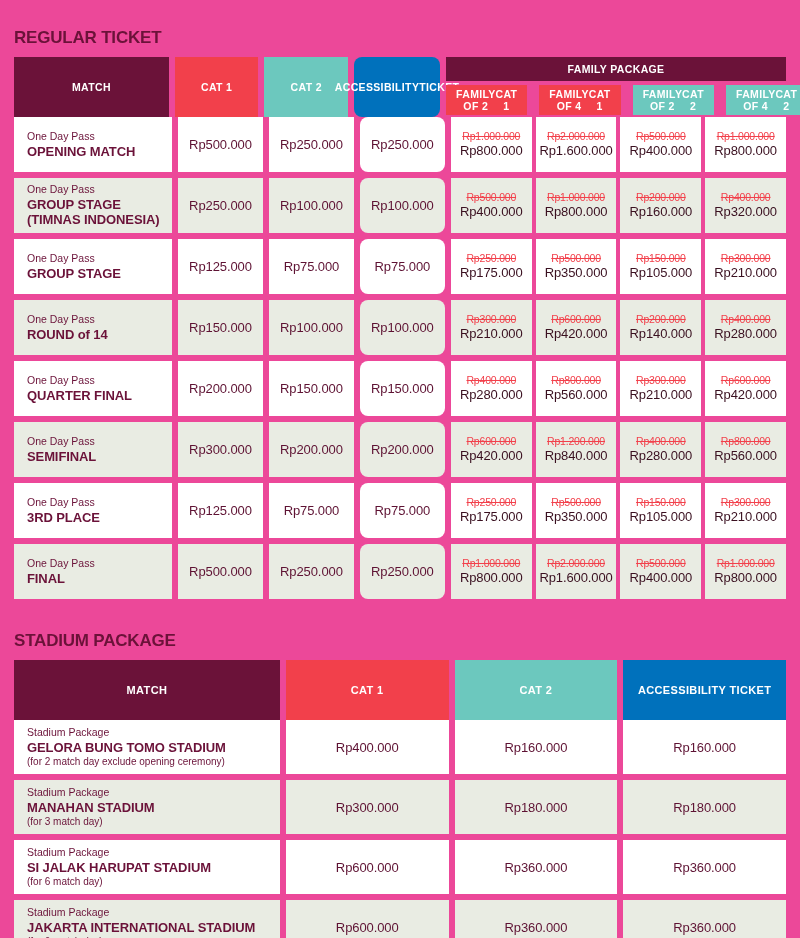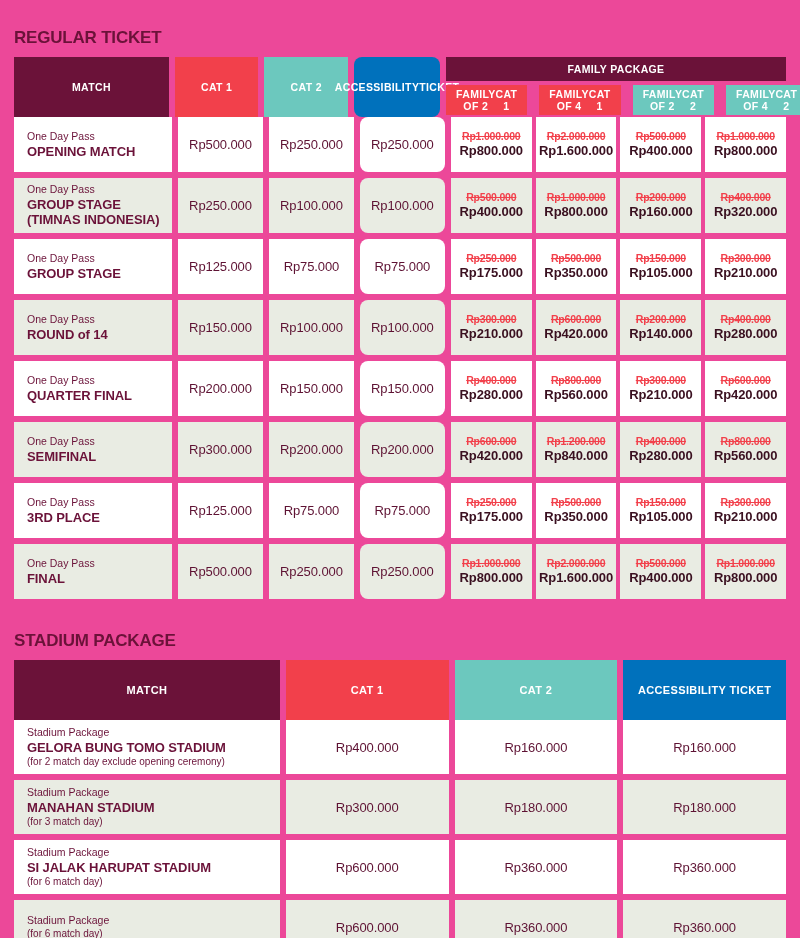--- a/index.html
+++ b/index.html
@@ -103,21 +103,21 @@
   }
   .price-new {
     font-size: 13px;
     color: #3A1020;
     line-height: 1.25;
     letter-spacing: -0.1px;
   }
 
   
   .fam-body { width: 340px; display: flex; gap: 4px; }
-  .fam-body .bcell { flex: 1 1 0; padding-left: 2px; padding-right: 2px; font-weight: bold; }
+  .fam-body .bcell { flex: 1 1 0; padding-left: 2px; padding-right: 2px; }
 
   
   .s-match { width: 268px; }
   .s-col   { width: 164px; }
   .s-hdr   { height: 60px; font-size: 11px; }
   .s-bcell { min-height: 54px; }
   .s-bcell.match { align-items: flex-start; text-align: left; padding-left: 13px; }
 </style>
 </head>
 <body>
@@ -488,20 +488,21 @@
           <div class="bcell s-bcell s-col">
             <div class="price">Rp360.000</div>
           </div>
           <div class="bcell s-bcell s-col">
             <div class="price">Rp360.000</div>
           </div>
         </div>
         <div class="row alt">
           <div class="bcell s-bcell match s-match">
             <div class="pass-label">Stadium Package</div>
+            <div class="match-name">JAKARTA INTERNATIONAL STADIUM</div>
             <div class="match-note">(for 6 match day)</div>
           </div>
           <div class="bcell s-bcell s-col">
             <div class="price">Rp600.000</div>
           </div>
           <div class="bcell s-bcell s-col">
             <div class="price">Rp360.000</div>
           </div>
           <div class="bcell s-bcell s-col">
             <div class="price">Rp360.000</div>

